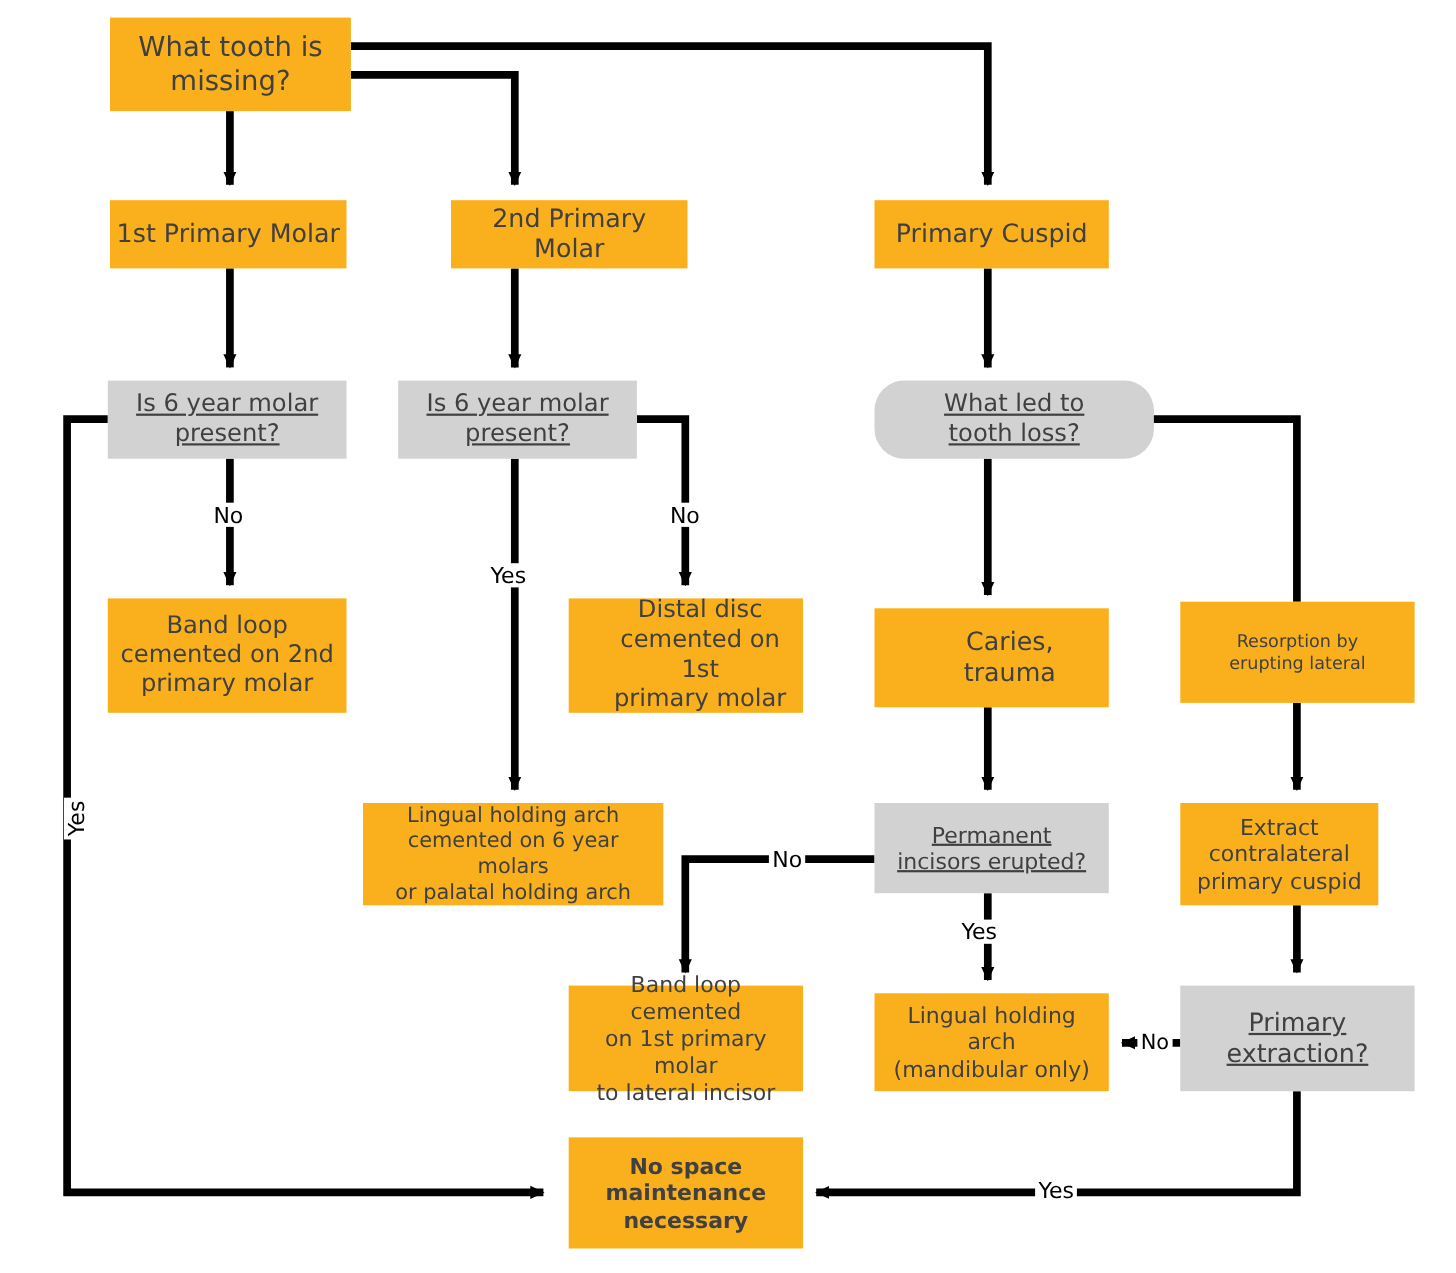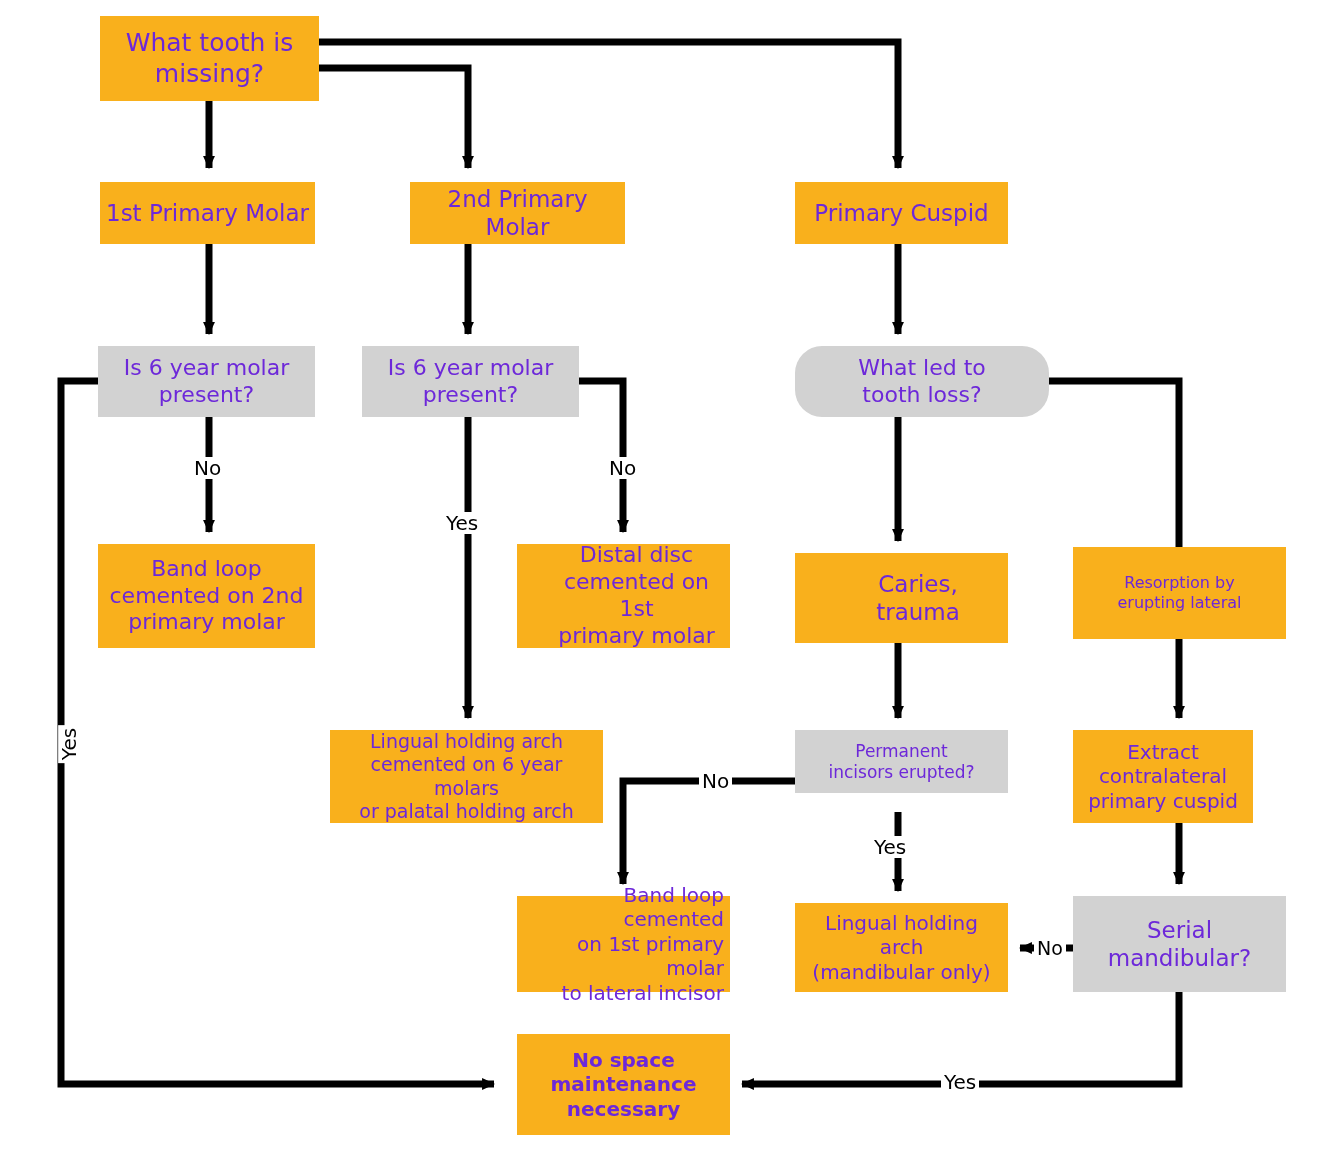--- a/index.html
+++ b/index.html
@@ -23,28 +23,28 @@
     top: 0;
     width: 1324px;
     height: 1157px;
   }
   .node {
     position: absolute;
     display: flex;
     align-items: center;
     justify-content: center;
     text-align: center;
-    color: #6d28d9;
+    color: #404040;
     line-height: 1.22;
     box-sizing: border-box;
     padding: 2px 6px;
     z-index: 5;
     white-space: pre-line;
   }
-  .node.decision { background: #d2d2d2; }
+  .node.decision { background: #d2d2d2; text-decoration: underline; }
   .node.action   { background: #f9b01c; }
   .edge-label {
     position: absolute;
     color: #000000;
     background: #ffffff;
     z-index: 6;
     white-space: nowrap;
     line-height: 1;
     padding: 1px 3px;
     font-family: "DejaVu Sans", sans-serif;
@@ -117,31 +117,31 @@
 primary molar</div>
       <div class="node action" style="left: 517px; top: 544px; width: 213px; height: 104px; font-size: 22px; padding-left: 32px;">Distal disc
 cemented on 1st
 primary molar</div>
       <div class="node action" style="left: 795px; top: 553px; width: 213px; height: 90px; font-size: 23px; padding-left: 39px;">Caries, trauma</div>
       <div class="node action" style="left: 1073px; top: 547px; width: 213px; height: 92px; font-size: 16px;">Resorption by
 erupting lateral</div>
       <div class="node action" style="left: 330px; top: 730px; width: 273px; height: 93px; font-size: 19px;">Lingual holding arch
 cemented on 6 year molars
 or palatal holding arch</div>
-      <div class="node decision" style="left: 795px; top: 730px; width: 213px; height: 63px; font-size: 17px;">Permanent
+      <div class="node decision" style="left: 795px; top: 730px; width: 213px; height: 82px; font-size: 20px;">Permanent
 incisors erupted?</div>
       <div class="node action" style="left: 1073px; top: 730px; width: 180px; height: 93px; font-size: 20px;">Extract
 contralateral
 primary cuspid</div>
-      <div class="node action" style="left: 517px; top: 896px; width: 213px; height: 96px; font-size: 20px; text-align: right;">Band loop cemented
+      <div class="node action" style="left: 517px; top: 896px; width: 213px; height: 96px; font-size: 20px;">Band loop cemented
 on 1st primary molar
 to lateral incisor</div>
       <div class="node action" style="left: 795px; top: 903px; width: 213px; height: 89px; font-size: 20px;">Lingual holding arch
 (mandibular only)</div>
-      <div class="node decision" style="left: 1073px; top: 896px; width: 213px; height: 96px; font-size: 23px;">Serial mandibular?</div>
+      <div class="node decision" style="left: 1073px; top: 896px; width: 213px; height: 96px; font-size: 23px;">Primary extraction?</div>
       <div class="node action" style="left: 517px; top: 1034px; width: 213px; height: 101px; font-size: 20px; font-weight: bold;">No space
 maintenance
 necessary</div>
     </div>
   <div id="label-layer">
       <div class="edge-label" style="font-size: 20px; left: 191px; top: 457px;">No</div>
       <div class="edge-label" style="font-size: 20px; left: 606px; top: 457px;">No</div>
       <div class="edge-label" style="font-size: 20px; left: 443px; top: 512px;">Yes</div>
       <div class="edge-label vertical" style="font-size: 20px; left: 50px; top: 733px;">Yes</div>
       <div class="edge-label" style="font-size: 20px; left: 699px; top: 770px;">No</div>

